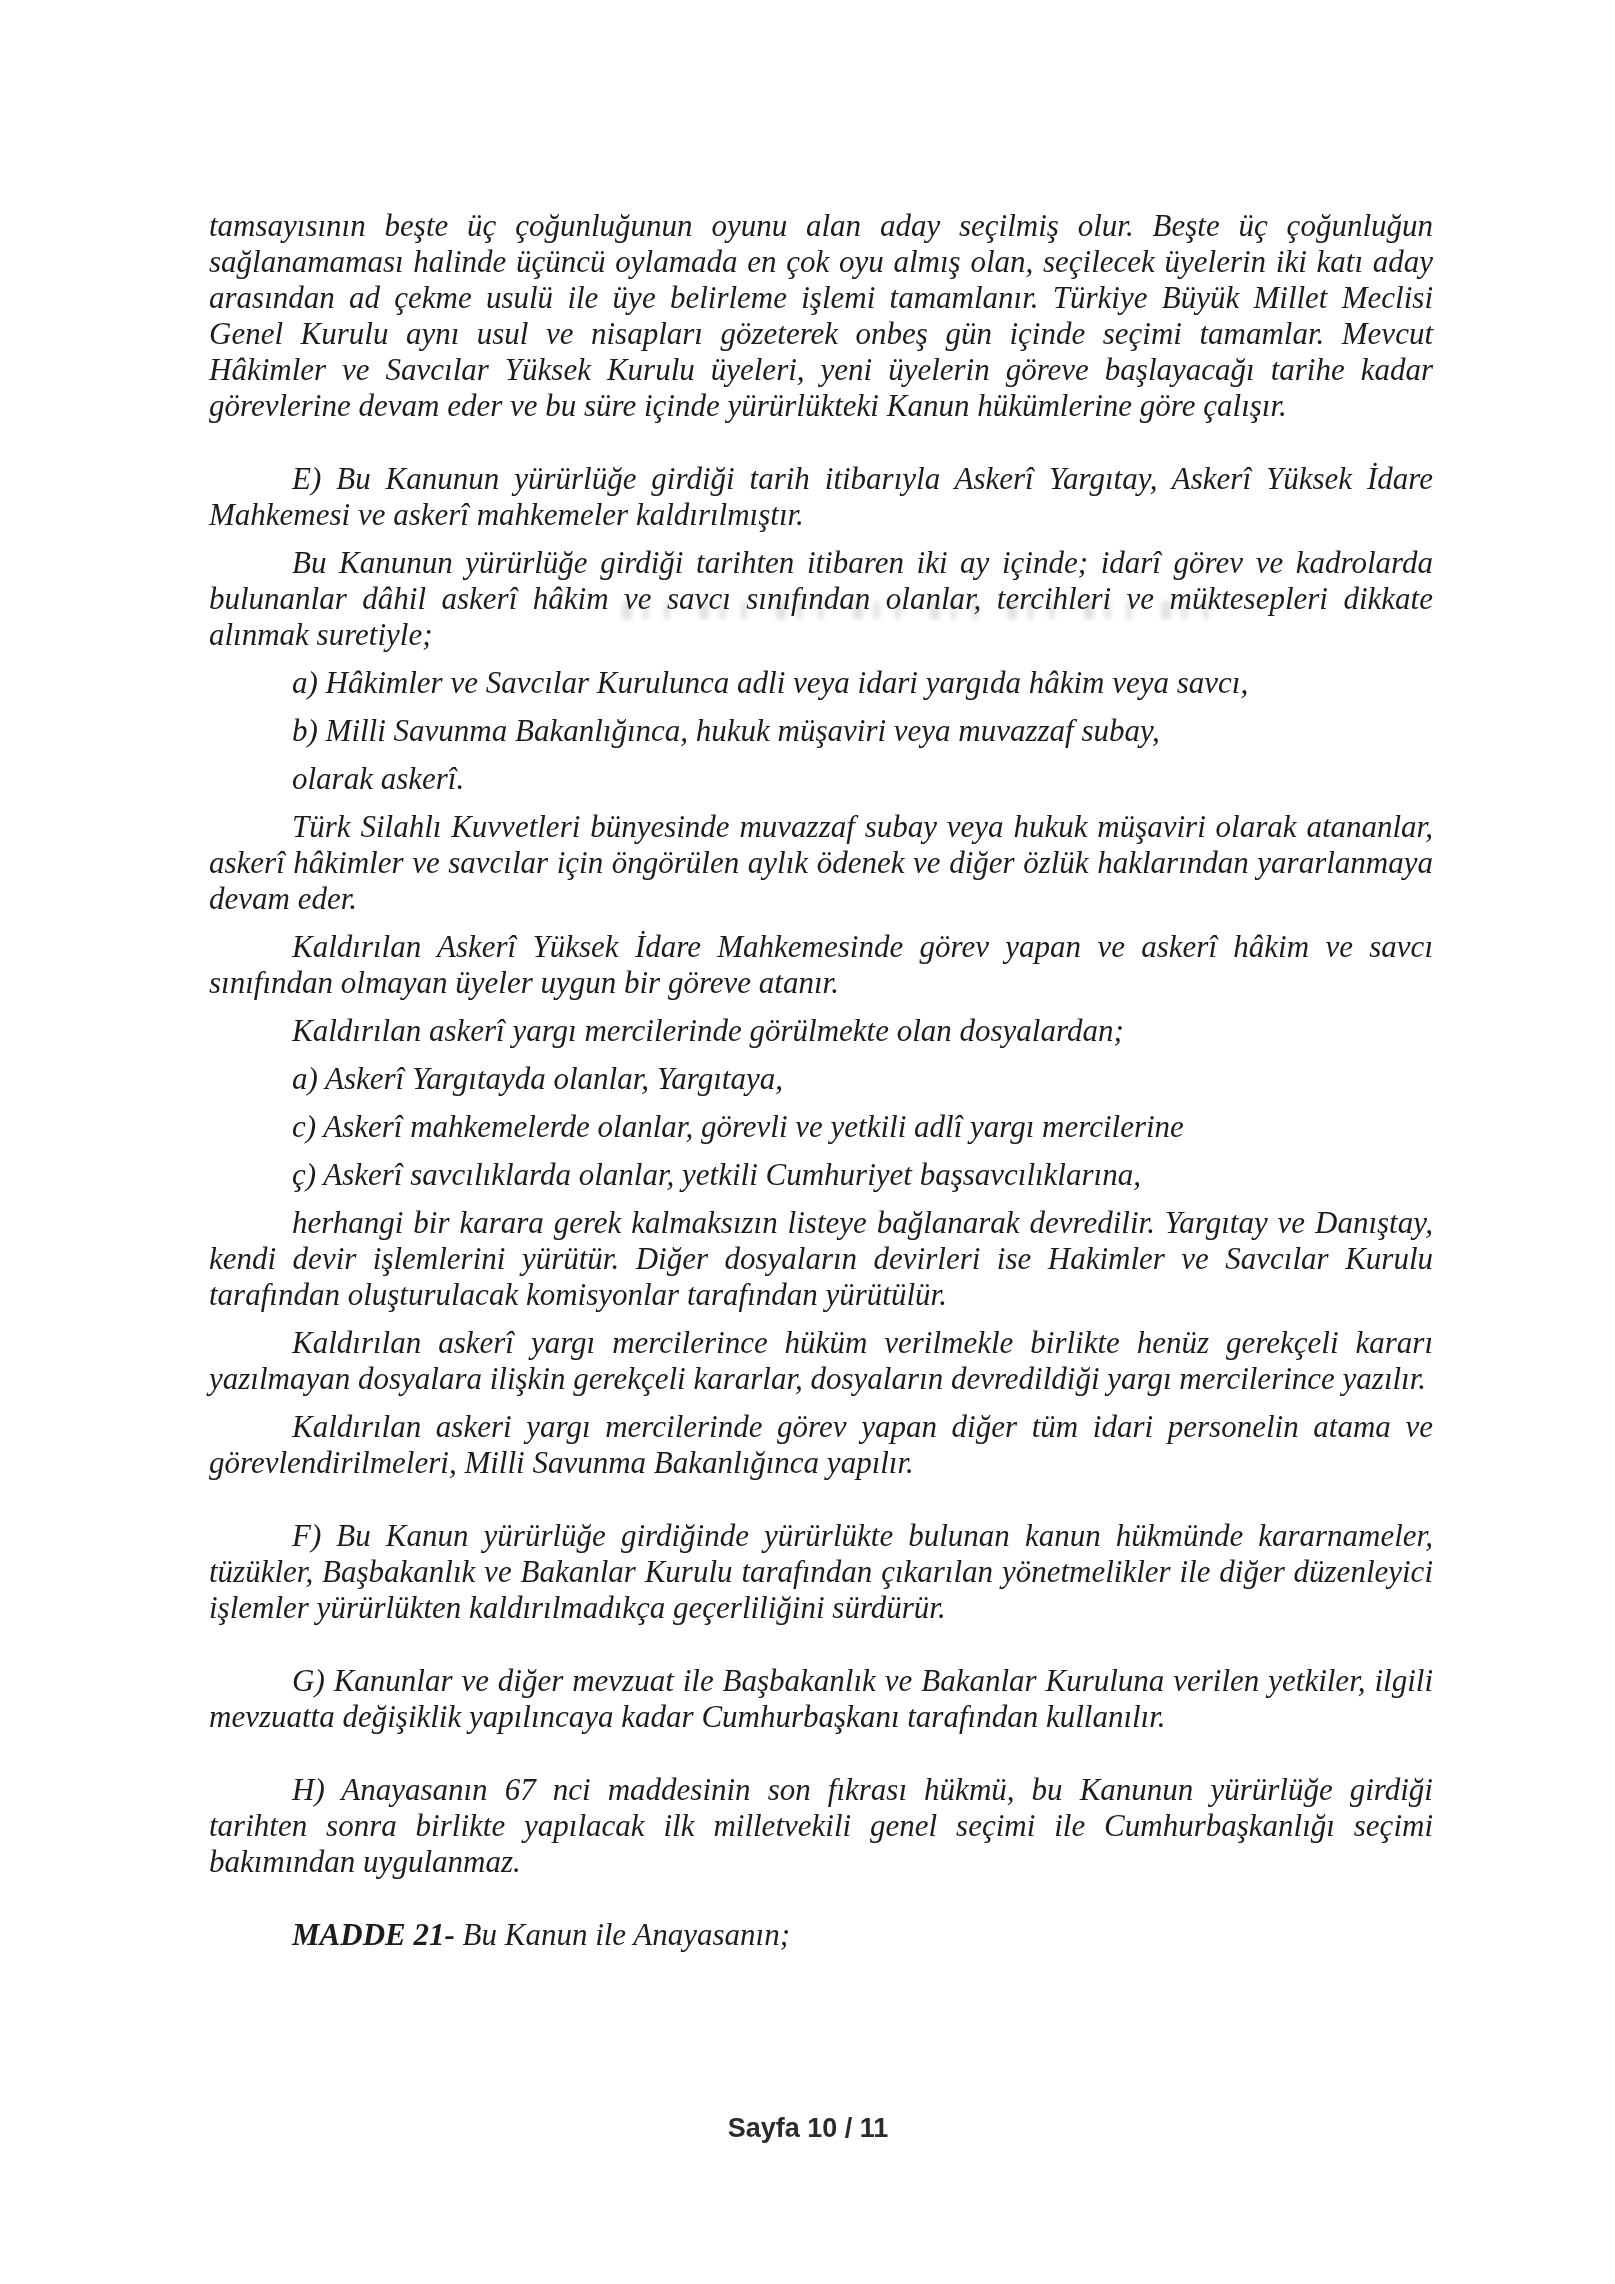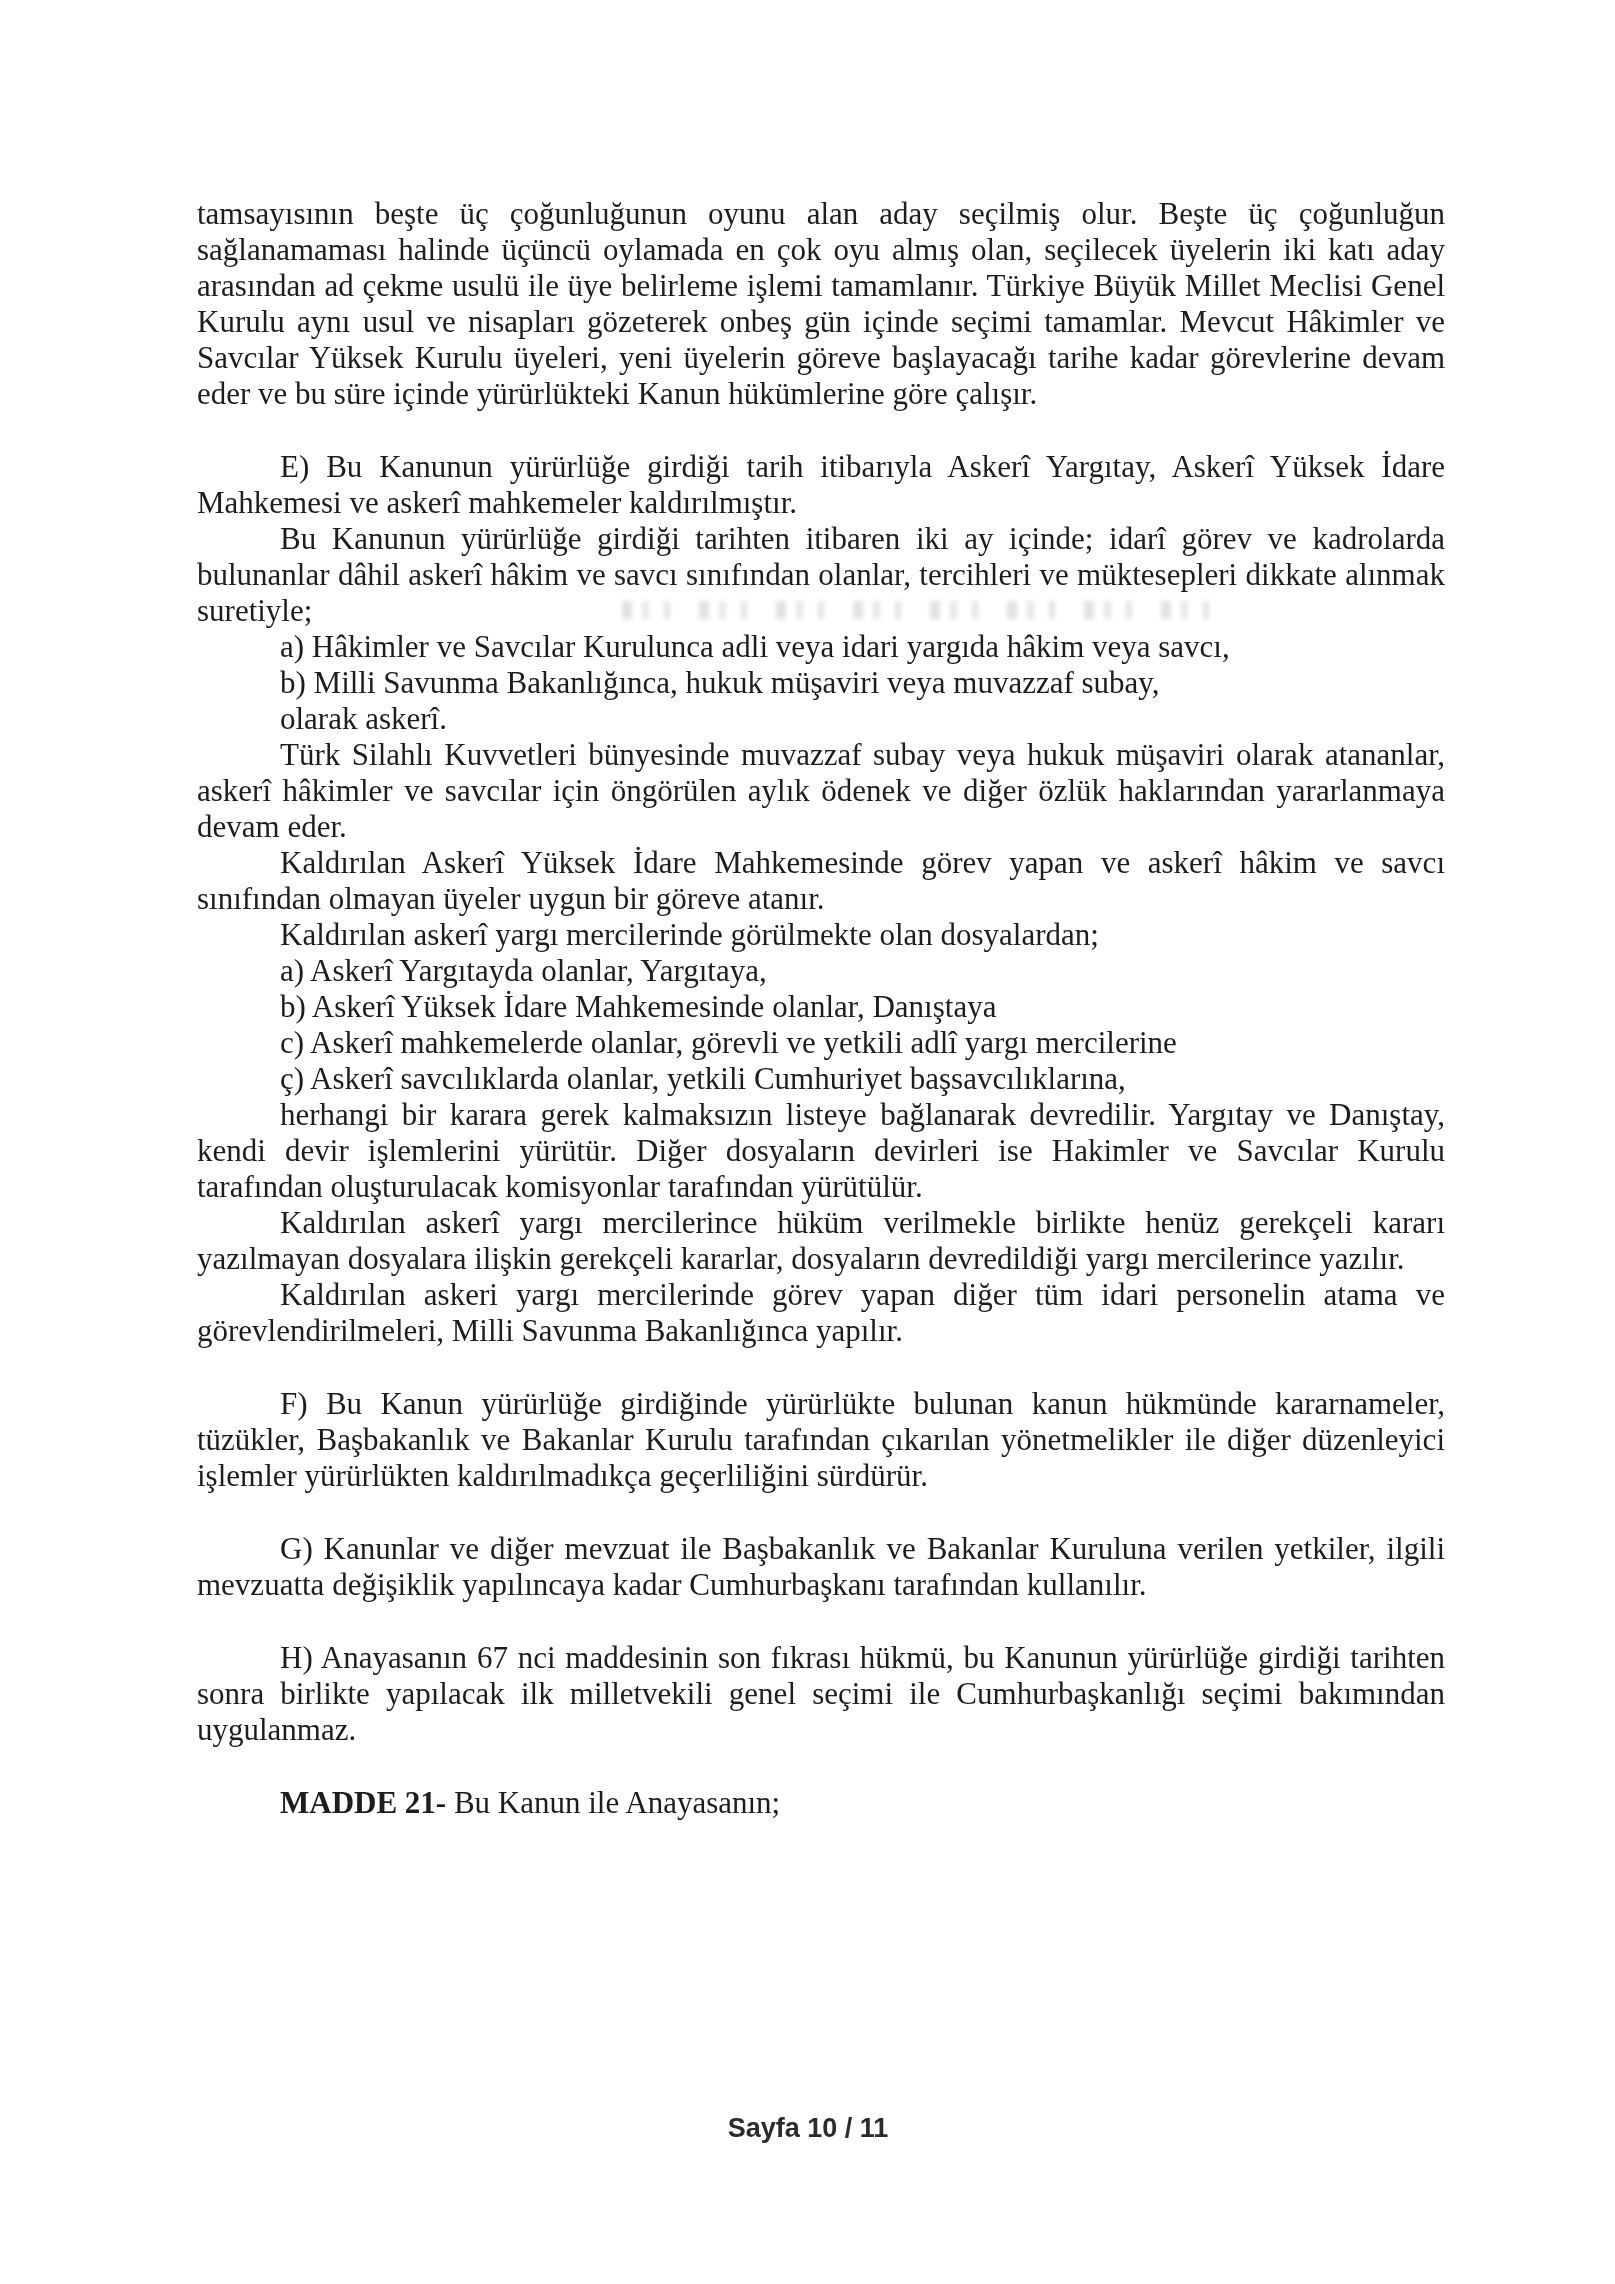--- a/index.html
+++ b/index.html
@@ -14,21 +14,21 @@
   .content {
     position: absolute;
     left: 197px;
     top: 196px;
     width: 1248px;
     font-size: 31px;
     line-height: 36px;
     color: #1d1d1d;
     text-align: justify;
   }
-  .content p { margin: 0; text-indent: 83px; }
+  .content p { margin: 12px; text-indent: 83px; font-style: italic; }
   .content p.flush { text-indent: 0; }
   .content p.gap { margin-top: 37px; }
   .b { font-weight: bold; }
   
   .ghost {
     position: absolute;
     left: 622px;
     top: 601px;
     width: 613px;
     height: 18px;
@@ -63,21 +63,20 @@
     <p class="flush">tamsayısının beşte üç çoğunluğunun oyunu alan aday seçilmiş olur. Beşte üç çoğunluğun sağlanamaması halinde üçüncü oylamada en çok oyu almış olan, seçilecek üyelerin iki katı aday arasından ad çekme usulü ile üye belirleme işlemi tamamlanır. Türkiye Büyük Millet Meclisi Genel Kurulu aynı usul ve nisapları gözeterek onbeş gün içinde seçimi tamamlar. Mevcut Hâkimler ve Savcılar Yüksek Kurulu üyeleri, yeni üyelerin göreve başlayacağı tarihe kadar görevlerine devam eder ve bu süre içinde yürürlükteki Kanun hükümlerine göre çalışır.</p>
     <p class="gap">E) Bu Kanunun yürürlüğe girdiği tarih itibarıyla Askerî Yargıtay, Askerî Yüksek İdare Mahkemesi ve askerî mahkemeler kaldırılmıştır.</p>
     <p>Bu Kanunun yürürlüğe girdiği tarihten itibaren iki ay içinde; idarî görev ve kadrolarda bulunanlar dâhil askerî hâkim ve savcı sınıfından olanlar, tercihleri ve müktesepleri dikkate alınmak suretiyle;</p>
     <p>a) Hâkimler ve Savcılar Kurulunca adli veya idari yargıda hâkim veya savcı,</p>
     <p>b) Milli Savunma Bakanlığınca, hukuk müşaviri veya muvazzaf subay,</p>
     <p>olarak askerî.</p>
     <p>Türk Silahlı Kuvvetleri bünyesinde muvazzaf subay veya hukuk müşaviri olarak atananlar, askerî hâkimler ve savcılar için öngörülen aylık ödenek ve diğer özlük haklarından yararlanmaya devam eder.</p>
     <p>Kaldırılan Askerî Yüksek İdare Mahkemesinde görev yapan ve askerî hâkim ve savcı sınıfından olmayan üyeler uygun bir göreve atanır.</p>
     <p>Kaldırılan askerî yargı mercilerinde görülmekte olan dosyalardan;</p>
     <p>a) Askerî Yargıtayda olanlar, Yargıtaya,</p>
-    <p>b) Askerî Yüksek İdare Mahkemesinde olanlar, Danıştaya</p>
     <p>c) Askerî mahkemelerde olanlar, görevli ve yetkili adlî yargı mercilerine</p>
     <p>ç) Askerî savcılıklarda olanlar, yetkili Cumhuriyet başsavcılıklarına,</p>
     <p>herhangi bir karara gerek kalmaksızın listeye bağlanarak devredilir. Yargıtay ve Danıştay, kendi devir işlemlerini yürütür. Diğer dosyaların devirleri ise Hakimler ve Savcılar Kurulu tarafından oluşturulacak komisyonlar tarafından yürütülür.</p>
     <p>Kaldırılan askerî yargı mercilerince hüküm verilmekle birlikte henüz gerekçeli kararı yazılmayan dosyalara ilişkin gerekçeli kararlar, dosyaların devredildiği yargı mercilerince yazılır.</p>
     <p>Kaldırılan askeri yargı mercilerinde görev yapan diğer tüm idari personelin atama ve görevlendirilmeleri, Milli Savunma Bakanlığınca yapılır.</p>
     <p class="gap">F) Bu Kanun yürürlüğe girdiğinde yürürlükte bulunan kanun hükmünde kararnameler, tüzükler, Başbakanlık ve Bakanlar Kurulu tarafından çıkarılan yönetmelikler ile diğer düzenleyici işlemler yürürlükten kaldırılmadıkça geçerliliğini sürdürür.</p>
     <p class="gap">G) Kanunlar ve diğer mevzuat ile Başbakanlık ve Bakanlar Kuruluna verilen yetkiler, ilgili mevzuatta değişiklik yapılıncaya kadar Cumhurbaşkanı tarafından kullanılır.</p>
     <p class="gap">H) Anayasanın 67 nci maddesinin son fıkrası hükmü, bu Kanunun yürürlüğe girdiği tarihten sonra birlikte yapılacak ilk milletvekili genel seçimi ile Cumhurbaşkanlığı seçimi bakımından uygulanmaz.</p>
     <p class="gap"><span class="b">MADDE 21-</span><span> Bu Kanun ile Anayasanın;</span></p>
   </div>

